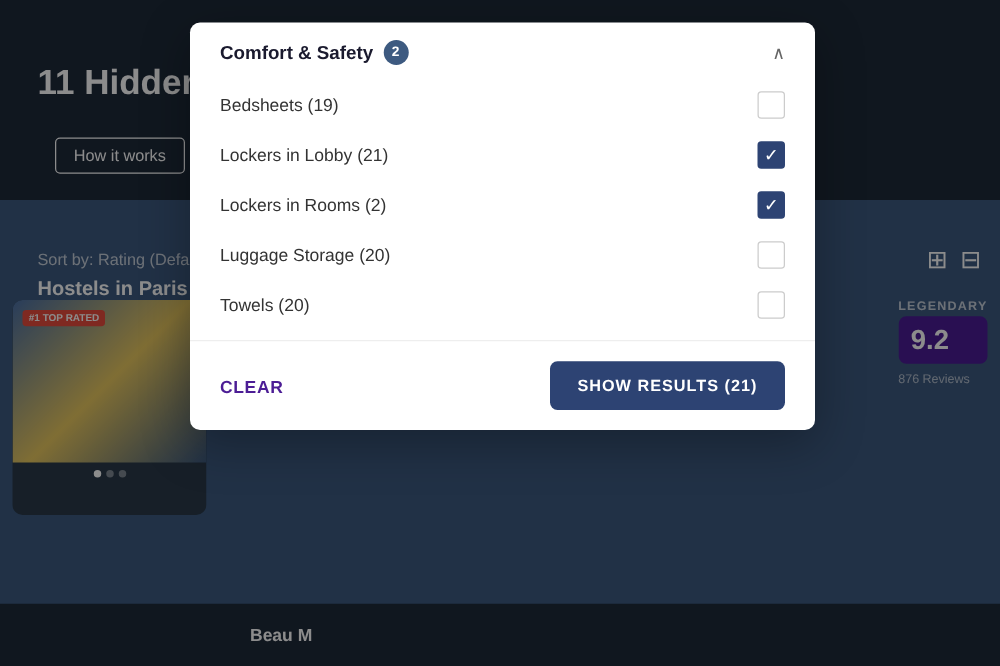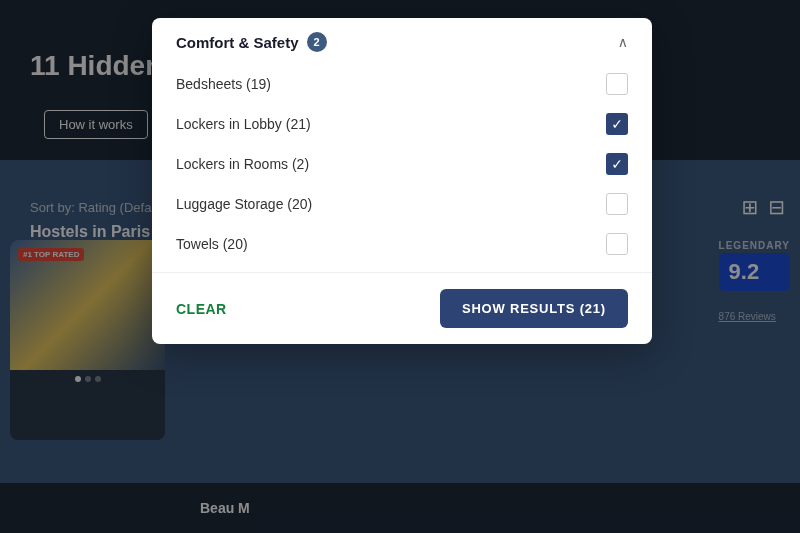--- a/index.html
+++ b/index.html
@@ -82,21 +82,21 @@
       color: white;
       font-size: 20px;
     }
 
     
     .bg-card {
       position: absolute;
       top: 240px;
       left: 10px;
       width: 155px;
-      height: 200px;
+      height: 172px;
       background: #2a3a4a;
       border-radius: 8px;
       z-index: 2;
       overflow: hidden;
     }
 
     .bg-card-img {
       width: 100%;
       height: 130px;
       background: linear-gradient(135deg, #4a6fa5 0%, #e8c860 50%, #3d5a80 100%);
@@ -143,34 +143,33 @@
     }
 
     .score-label {
       color: rgba(255,255,255,0.7);
       font-size: 10px;
       font-weight: 600;
       letter-spacing: 1px;
     }
 
     .score-value {
-      background: #1d4ed8;
+      background: #4c1d95;
       color: white;
       font-size: 22px;
       font-weight: 700;
       padding: 6px 10px;
       border-radius: 6px;
       margin-top: 2px;
     }
 
     .score-reviews {
       color: rgba(255,255,255,0.6);
       font-size: 10px;
-      margin-top: 20px;
-      text-decoration: underline;
+      margin-top: 7px;
     }
 
     
     .bg-bottom {
       position: absolute;
       bottom: 0;
       left: 0; right: 0;
       height: 50px;
       background: #1e2a3a;
       z-index: 2;
@@ -322,21 +321,21 @@
       justify-content: space-between;
       align-items: center;
       padding: 16px 24px;
       border-top: 1px solid #eee;
       margin-top: 8px;
     }
 
     .btn-clear {
       background: none;
       border: none;
-      color: #15803d;
+      color: #4c1d95;
       font-size: 14px;
       font-weight: 600;
       cursor: pointer;
       letter-spacing: 0.5px;
     }
 
     .btn-show {
       background: #2d4373;
       color: white;
       border: none;

